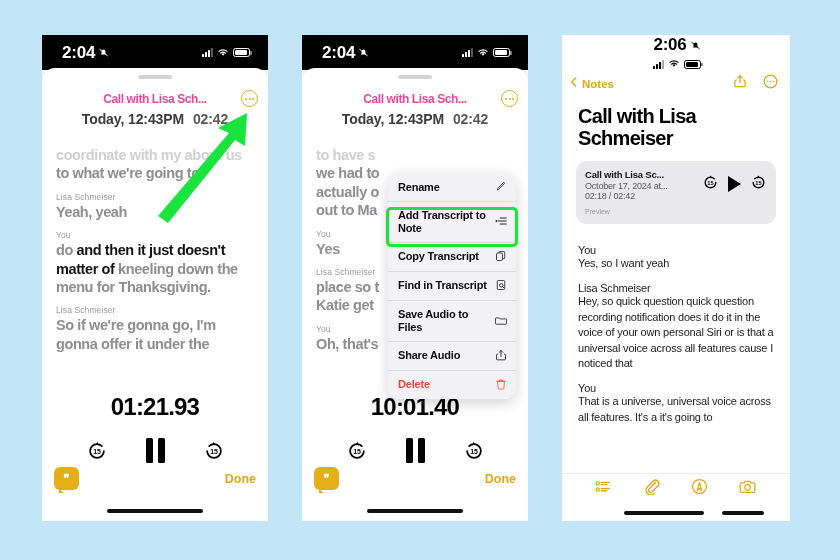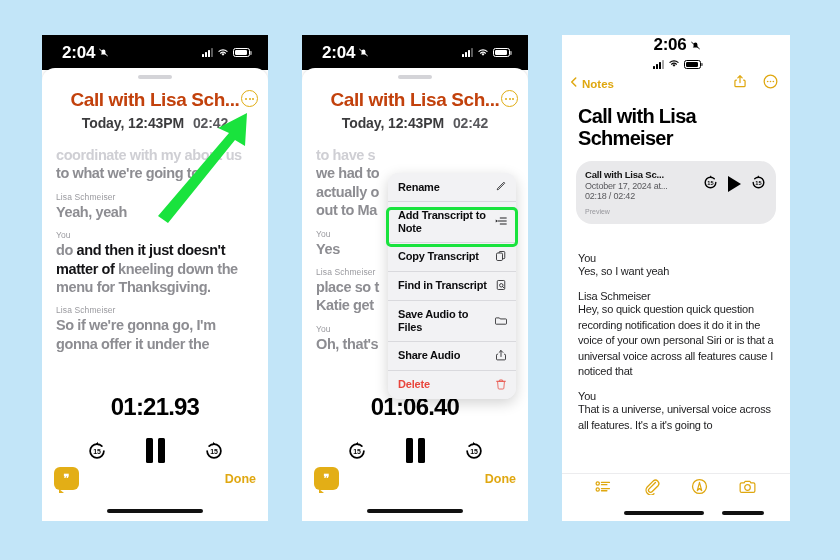--- a/index.html
+++ b/index.html
@@ -50,21 +50,21 @@
     background:#fff;
     border-radius:13px 13px 0 0;
     box-shadow:0 -1px 3px rgba(0,0,0,.12);
   }
   .grabber {
     width:34px; height:4px; border-radius:2px; background:#d4d4d8;
     margin:7px auto 0;
   }
   .rec-head { text-align:center; margin-top:10px; position:relative; }
   .rec-title {
-    font-size:19px; font-weight:bold; color:#c2410c; letter-spacing:-.4px;
+    font-size:12px; font-weight:bold; color:#ec4899; letter-spacing:-.4px;
     display:inline-block;
   }
   .rec-sub { font-size:14px; font-weight:bold; color:#3c3c3e; margin-top:4px; letter-spacing:-.1px;}
   .rec-sub .dur { color:#58585c; margin-left:5px; }
   .ellipsis-btn {
     position:absolute; right:10px; top:1px;
     width:17px; height:17px; border-radius:50%;
     border:1.6px solid #e0ac12;
     display:flex; align-items:center; justify-content:center; gap:1.4px;
   }
@@ -129,21 +129,21 @@
     height:26px; display:flex; align-items:center; justify-content:space-between;
     padding:0 12px 0 8px;
   }
   .n-back { display:flex; align-items:flex-end; gap:4px; color:#dfa70f; font-size:11.5px; font-weight:bold;}
   .n-actions { display:flex; align-items:center; gap:16px; }
   .n-title {
     font-size:20px; font-weight:bold; letter-spacing:-.7px; color:#000;
     padding:9px 16px 0; line-height:1.12;
   }
   .audio-card {
-    margin:11px 14px 17px; background:#e9e9eb; border-radius:16px; padding:8px 9px 9px;
+    margin:11px 14px 9px; background:#e9e9eb; border-radius:10px; padding:8px 9px 9px;
   }
   .ac-top { display:flex; align-items:flex-start; justify-content:space-between; }
   .ac-name { font-size:9.5px; font-weight:bold; color:#111; letter-spacing:-.2px;}
   .ac-date { font-size:9px; color:#58585c; margin-top:1.5px; letter-spacing:-.2px;}
   .ac-time { font-size:9px; color:#58585c; letter-spacing:-.2px;}
   .ac-ctrls { display:flex; align-items:center; gap:9px; padding-top:5px;}
   .ac-play { width:0;height:0;border-left:13px solid #000;border-top:8px solid transparent;border-bottom:8px solid transparent;}
   .ac-prev-label { font-size:7px; color:#97979c; margin-top:7px; }
   .ac-sum { display:flex; gap:3px; margin-top:2px; }
   .ac-sum p { font-size:7.5px; line-height:1.35; color:#1b1b1e; font-weight:bold; letter-spacing:-.1px;}
@@ -397,21 +397,21 @@
             <svg viewBox="0 0 16 16" width="12" height="12">
                 <path d="M3.4 4.4h9.2l-.8 9.2a1.2 1.2 0 0 1-1.2 1.1H5.4a1.2 1.2 0 0 1-1.2-1.1L3.4 4.4z" stroke="#e8453c" stroke-width="1.1" fill="none"></path>
                 <path d="M2 4.4h12M6.2 4.4V2.6h3.6v1.8" stroke="#e8453c" stroke-width="1.1" stroke-linecap="round" fill="none"></path>
               </svg>
           </span>
         </div>
       </div>
       <div class="ctx-highlight"></div>
 
       <div class="player">
-        <div class="timer">01:06.40</div>
+        <div class="timer">10:01.40</div>
         <div class="pcontrols">
           <div class="skip">
             <svg viewBox="0 0 24 24" width="22" height="22">
                 <path d="M12 4.5a7.5 7.5 0 1 0 7.5 7.5" stroke="#000" stroke-width="1.9" fill="none" stroke-linecap="round"></path>
                 <path d="M12 4.5a7.5 7.5 0 0 1 5.3 2.2" stroke="#000" stroke-width="1.9" fill="none" stroke-linecap="round"></path>
                 <path d="M12.6 1.8L11 4.6l2.8 1.4z" fill="#000"></path>
                 <text x="12" y="15.2" font-size="7.6" font-weight="bold" text-anchor="middle" fill="#000" font-family="Liberation Sans">15</text>
               </svg>
           </div>
           <div class="pause">

